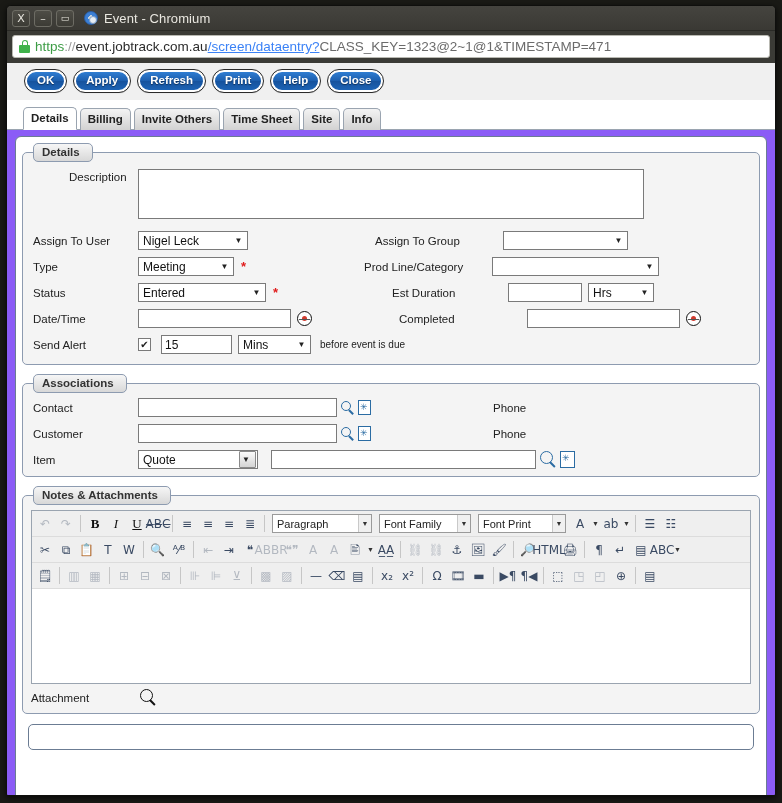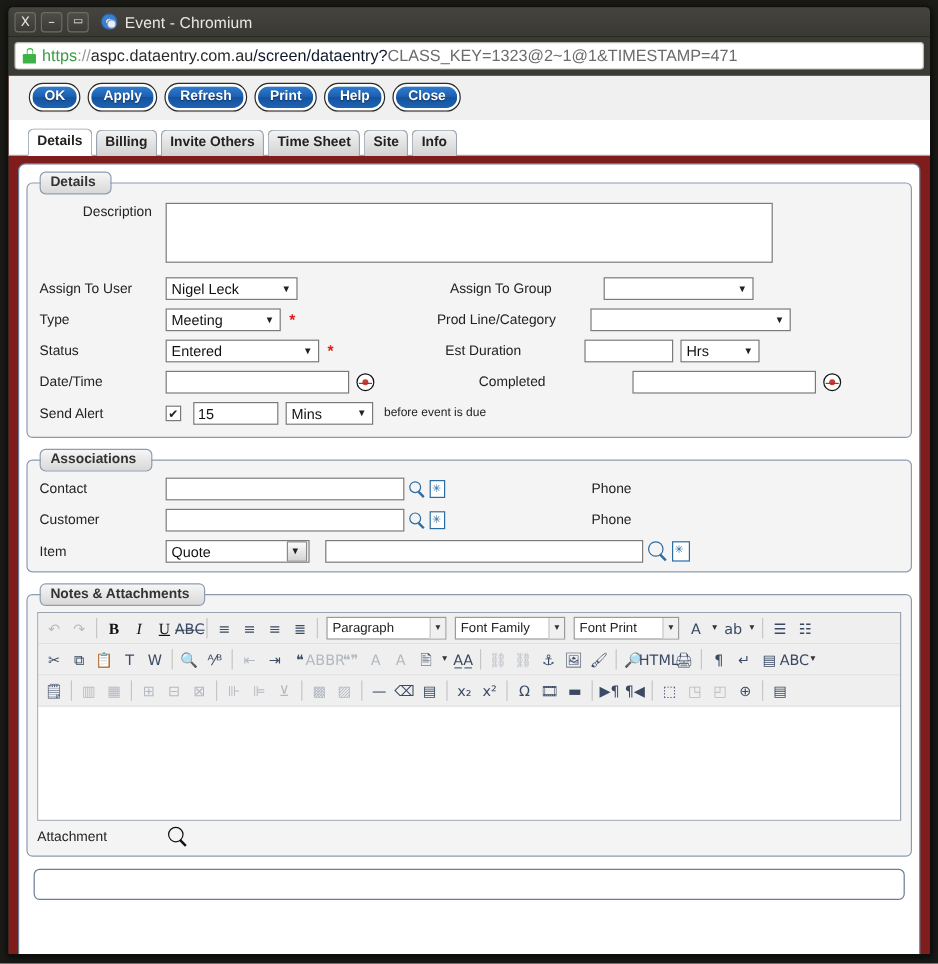--- a/index.html
+++ b/index.html
@@ -75,26 +75,26 @@
     background:#3fb24a; border-radius:1px;
   }
   #lock .shackle{
     position:absolute; left:2.5px; top:0; width:6px; height:6px;
     border:1.6px solid #3fb24a; border-bottom:none;
     border-radius:3px 3px 0 0;
   }
   .u-scheme { color:#3c9c45; }
   .u-sep    { color:#9a9a9a; }
   .u-host   { color:#2b2b2b; }
-  .u-path   { color:#0f172a; }
+  .u-path   { color:#3b82f6;text-decoration:underline; }
   .u-query  { color:#6b6b6b; }
 
   
   #page {
-    background:#7f1d1d;
+    background:#8b5cf6;
     height:733px;
     overflow:hidden;
     position:relative;
   }
 
   
   #actionbar {
     background:#f0f0f0;
     padding:7px 0 8px 18px;
     display:flex; gap:8px;
@@ -331,21 +331,21 @@
   </div>
 
   <div id="urlbar-wrap">
     <div id="urlbar">
       <span id="lock">
           <span class="shackle"></span>
           <span class="body"></span>
         </span>
       <span class="u-scheme">https</span>
         <span class="u-sep">://</span>
-        <span class="u-host">aspc.dataentry.com.au</span>
+        <span class="u-host">event.jobtrack.com.au</span>
         <span class="u-path">/screen/dataentry?</span>
         <span class="u-query">CLASS_KEY=1323@2~1@1&amp;TIMESTAMP=471</span>
     </div>
   </div>
 
   <div id="page">
 
     <div id="actionbar">
         <button class="abtn">OK</button>
         <button class="abtn">Apply</button>
@@ -402,21 +402,21 @@
           </div>
         </div>
 
         <div class="row">
           <div class="lbl">Status</div>
           <div class="sel" style="width:128px;">
             <span class="val">Entered</span>
             <span class="arrow">▼</span>
           </div>
           <span class="req">*</span>
-          <div class="lbl wide" style="margin-left:81px;padding-left:12px;">Est Duration</div>
+          <div class="lbl wide" style="margin-left:102px;padding-left:12px;">Est Duration</div>
           <input class="txt" style="width: 74px;">
           <div class="sel" style="width:66px;margin-left:6px;">
             <span class="val">Hrs</span>
             <span class="arrow">▼</span>
           </div>
         </div>
 
         <div class="row">
           <div class="lbl">Date/Time</div>
           <input class="txt" style="width: 153px;">

